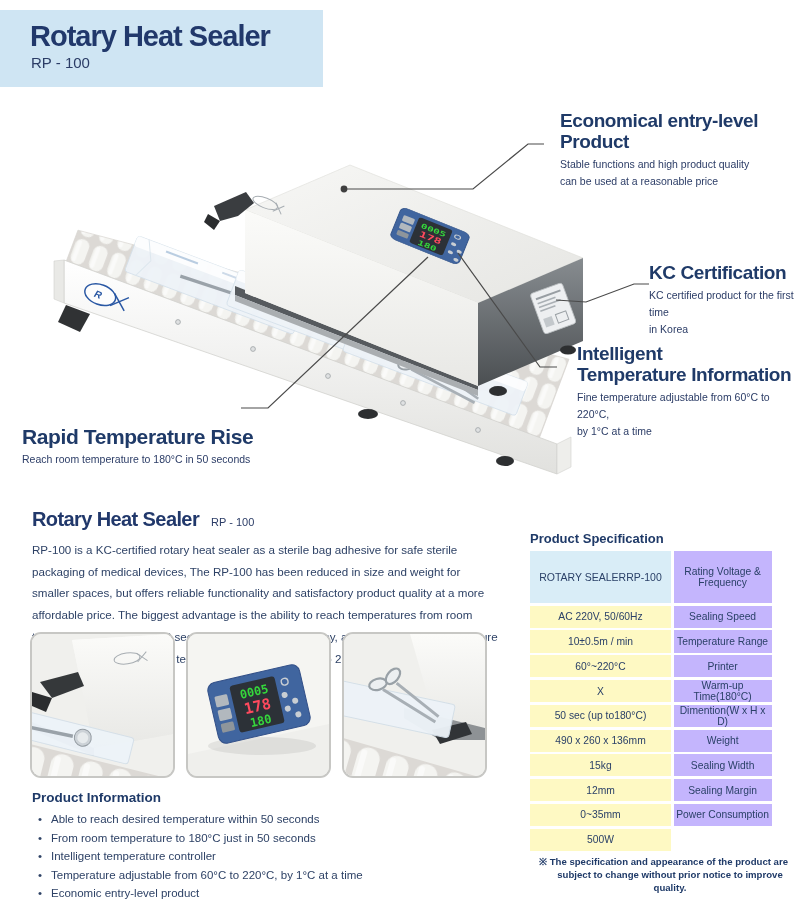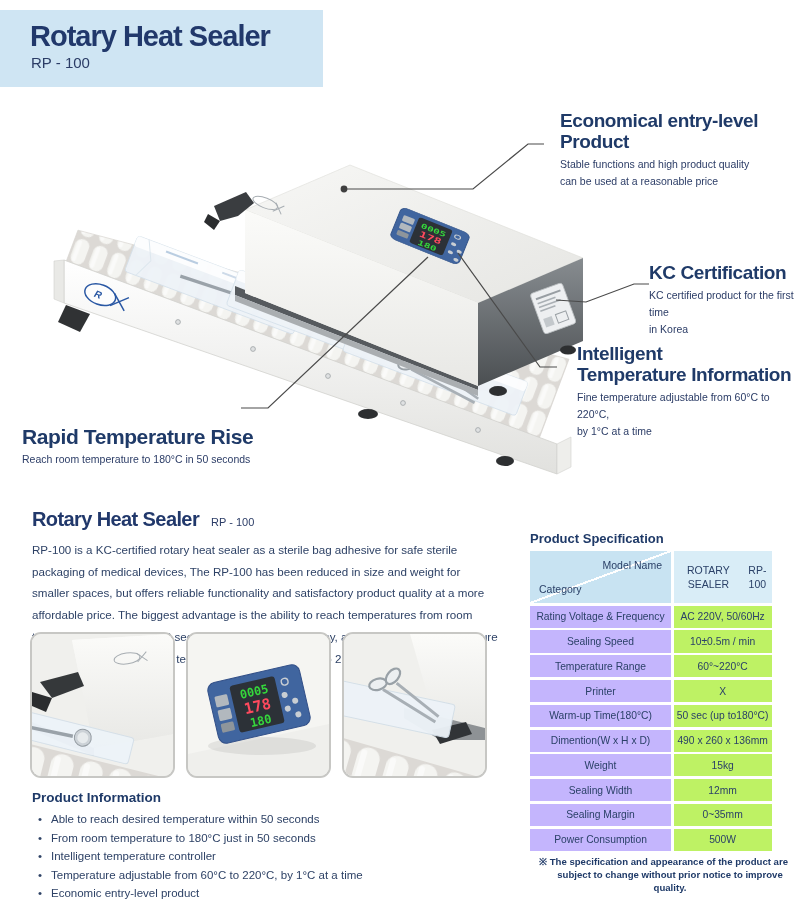--- a/index.html
+++ b/index.html
@@ -41,21 +41,21 @@
   .pi-list{left:36px;top:810px;margin:0;padding:0;list-style:none;}
   .pi-list li{font-size:11.5px;line-height:18.6px;color:#2e4266;padding-left:15px;position:relative;}
   .pi-list li::before{content:"\2022";position:absolute;left:2px;color:#2e4266;}
 
   
   .spec-head{left:530px;top:531px;font-size:13px;font-weight:bold;color:#1f3a68;}
   .spec-table{left:530px;top:551px;display:grid;grid-template-columns:141px 98px;
               grid-template-rows:52px repeat(10,22.2px);gap:2.6px;}
   .cell{display:flex;align-items:center;justify-content:center;font-size:10.3px;color:#2b4168;text-align:center;}
   .cl{background:#c4b5fd;}
-  .cv{background:#bef264;}
+  .cv{background:#fef9c3;}
   .corner{background-color:#c8e3f2;position:relative;
     background-image:linear-gradient(to bottom right,rgba(255,255,255,0) calc(50% - 1px),
       #fff calc(50% - 1px),#fff calc(50% + 1px),rgba(255,255,255,0) calc(50% + 1px));}
   .corner .ct{position:absolute;top:8px;right:9px;font-size:10.5px;}
   .corner .cb{position:absolute;bottom:8px;left:9px;font-size:10.5px;}
   .model-cell{background:#d9edf7;flex-direction:row;line-height:14px;font-size:10.5px;}
   .footnote{left:530px;top:856px;width:254px;font-size:9.6px;line-height:12.8px;color:#1f3a68;
             padding-left:13px;text-indent:-13px;font-weight:bold;text-align:center;}
 </style>
 </head>
@@ -304,24 +304,20 @@
   <li>From room temperature to 180°C just in 50 seconds</li>
   <li>Intelligent temperature controller</li>
   <li>Temperature adjustable from 60°C to 220°C, by 1°C at a time</li>
   <li>Economic entry-level product</li>
   <li>Electrical Appliances Safety Certificate (KC Certification)</li>
 
 </ul>
 
 <div class="abs spec-head">Product Specification</div>
 <div class="abs spec-table">
-  <div class="cell corner">
-    <span class="ct">Model Name</span>
-    <span class="cb">Category</span>
-  </div>
   <div class="cell model-cell">
     <span>ROTARY SEALER</span>
     <span>RP-100</span>
   </div>
   <div class="cell cl">Rating Voltage &amp; Frequency</div>
   <div class="cell cv">AC 220V, 50/60Hz</div>
   <div class="cell cl">Sealing Speed</div>
   <div class="cell cv">10±0.5m / min</div>
   <div class="cell cl">Temperature Range</div>
   <div class="cell cv">60°~220°C</div>

